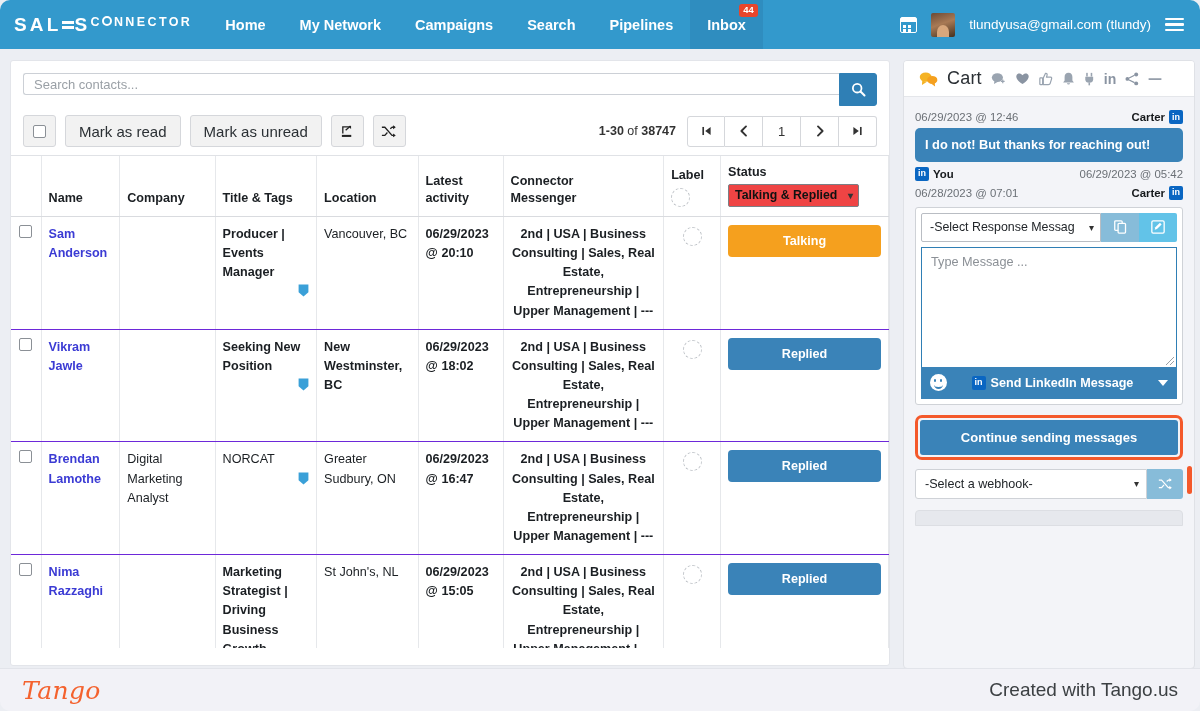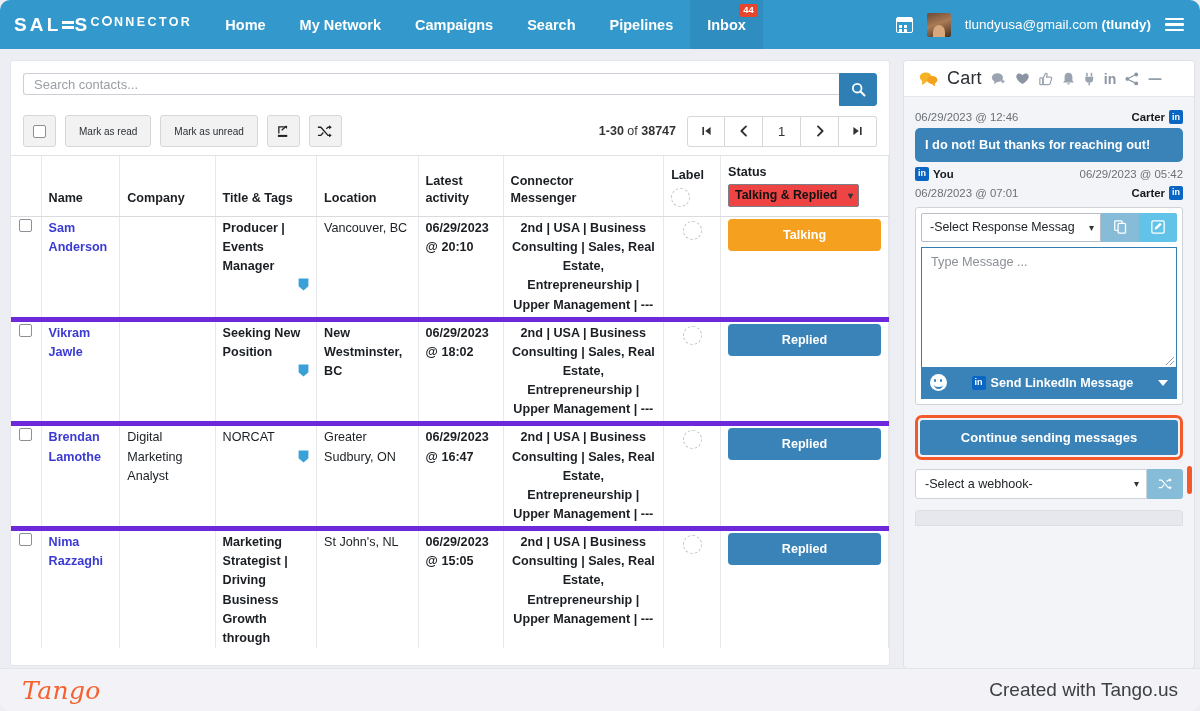--- a/index.html
+++ b/index.html
@@ -86,21 +86,21 @@
     width: 24px; height: 24px; border-radius: 2px;
     background: linear-gradient(160deg,#6b4a36 0%,#a97a55 45%,#43301f 100%);
     position: relative; overflow: hidden; flex: none;
   }
   .avatar::after {
     content:""; position:absolute; left:6px; top:12px;
     width:12px; height:14px; border-radius:50% 50% 0 0;
     background:#d8a77c;
   }
   .user-email { font-size: 13.5px; }
-  .user-email b { font-weight: 700; }
+  .user-email b { font-weight: 400; }
   .hamburger { display: flex; flex-direction: column; gap: 3px; cursor: pointer; }
   .hamburger i { display: block; width: 19px; height: 2.4px; background: #fff; border-radius: 1px; }
 
   
   .main-panel {
     position: absolute; left: 10px; top: 60px;
     width: 880px; height: 606px;
     background: #ffffff;
     border: 1px solid #e3e5ea;
     border-radius: 3px;
@@ -133,21 +133,21 @@
     display: flex; align-items: center; justify-content: center;
     cursor: pointer;
   }
   .cbx {
     width: 13px; height: 13px; border: 1px solid #8b9096;
     background: #fff; border-radius: 2px; display:inline-block;
   }
   .tb-btn {
     height: 32px; background: #f2f2f2;
     border: 1px solid #d5d7db; border-radius: 3px;
-    padding: 0 13px; font-size: 10px; color: #2b3034;
+    padding: 0 13px; font-size: 15px; color: #2b3034;
     display: flex; align-items: center; cursor: pointer;
     font-family: "Liberation Sans", sans-serif;
   }
   .tb-icon {
     width: 33px; height: 32px; background: #f2f2f2;
     border: 1px solid #d5d7db; border-radius: 3px;
     display: flex; align-items: center; justify-content: center;
     cursor: pointer;
   }
   .pager { margin-left: auto; display: flex; align-items: center; gap: 11px; }
@@ -179,23 +179,23 @@
     font-size: 12.6px; font-weight: 700; color: #1b1f23;
     padding: 8px 7px 9px 7px;
     border-right: 1px solid #e6e8eb;
     border-bottom: 1px solid #d9dbdf;
     background: #fff;
     line-height: 1.35;
   }
   table.grid td {
     vertical-align: top;
     font-size: 12.6px; color: #1b1f23;
-    padding: 2px 7px;
+    padding: 8px 7px;
     border-right: 1px solid #e6e8eb;
-    border-bottom: 5px solid #6d28d9;
+    border-bottom: 1px solid #6d28d9;
     line-height: 1.52;
   }
   .c-chk   { width: 29px; }
   .c-name  { width: 76px; }
   .c-comp  { width: 92px; }
   .c-title { width: 98px; }
   .c-loc   { width: 98px; }
   .c-act   { width: 82px; }
   .c-msg   { width: 155px; }
   .c-lbl   { width: 55px; }

